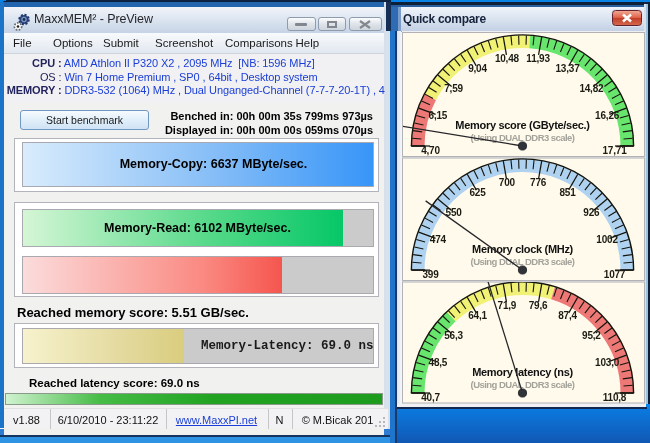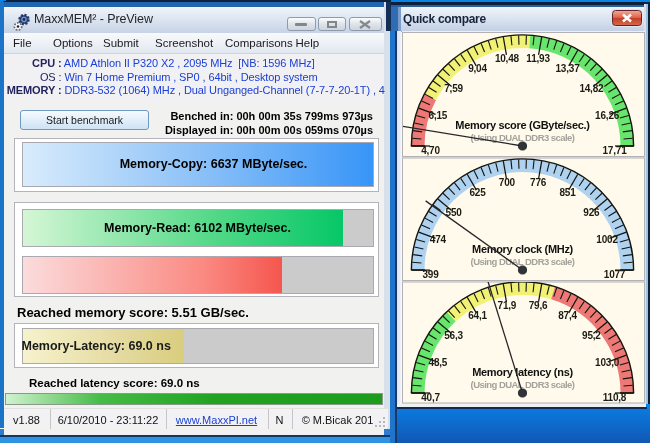--- a/index.html
+++ b/index.html
@@ -76,21 +76,21 @@
   <div class="abs" style="left:21.5px;top:255.5px;width:352px;height:38px;border:1px solid #a9a9af;background:#cbcbcb;">
     <div style="width:74%;height:100%;background:linear-gradient(to right,#fbdcdc,#fa8981 70%,#f5564e);"></div>
   </div>
 
   <div class="abs" style="left:17px;top:304.5px;font-size:13px;font-weight:bold;color:#000;">Reached memory score: 5.51 GB/sec.</div>
 
   <div class="abs" style="left:13.5px;top:322.5px;width:365.5px;height:45.5px;background:#fff;border:1px solid #b3b3bb;"></div>
   <div class="abs" style="left:21.5px;top:328px;width:352px;height:36px;border:1px solid #a9a9af;background:#cbcbcb;">
     <div style="width:46%;height:100%;background:linear-gradient(to right,#f6f2cc,#e4daa0 60%,#d9cd7e);"></div>
   </div>
-  <div class="abs" style="left:21.5px;top:339px;width:352px;text-align:left;font-size:12.5px;font-weight:bold;color:#1a1a1a;">Memory-Latency: 69.0 ns</div>
+  <div class="abs" style="left:21.5px;top:339px;width:352px;text-align:right;font-size:12.5px;font-weight:bold;color:#1a1a1a;font-family:Liberation Mono, monospace;">Memory-Latency: 69.0 ns</div>
 
   <div class="abs" style="left:17px;top:377px;font-size:11.5px;font-weight:bold;color:#000;margin-left:12px;">Reached latency score: 69.0 ns</div>
 
   <div class="abs" style="left:4.5px;top:392.5px;width:378px;height:12.5px;border:1px solid #8a9a8a;background:linear-gradient(to right,#d0f2d0,#46bc46 25%,#21a321 55%,#1d9b1d);"></div>
 
   <div class="abs" style="left:3.5px;top:407.5px;width:384px;height:20px;background:#f2f2f4;border-top:1px solid #e0e0e0;font-size:11px;color:#111;">
     <span class="abs" style="left:0;width:46px;text-align:center;top:5px;">v1.88</span>
     <span class="abs" style="left:46.5px;top:0;height:20px;border-left:1px solid #c6c6c6;"></span>
     <span class="abs" style="left:47px;width:115px;text-align:center;top:5px;">6/10/2010 - 23:11:22</span>
     <span class="abs" style="left:162px;top:0;height:20px;border-left:1px solid #c6c6c6;"></span>

